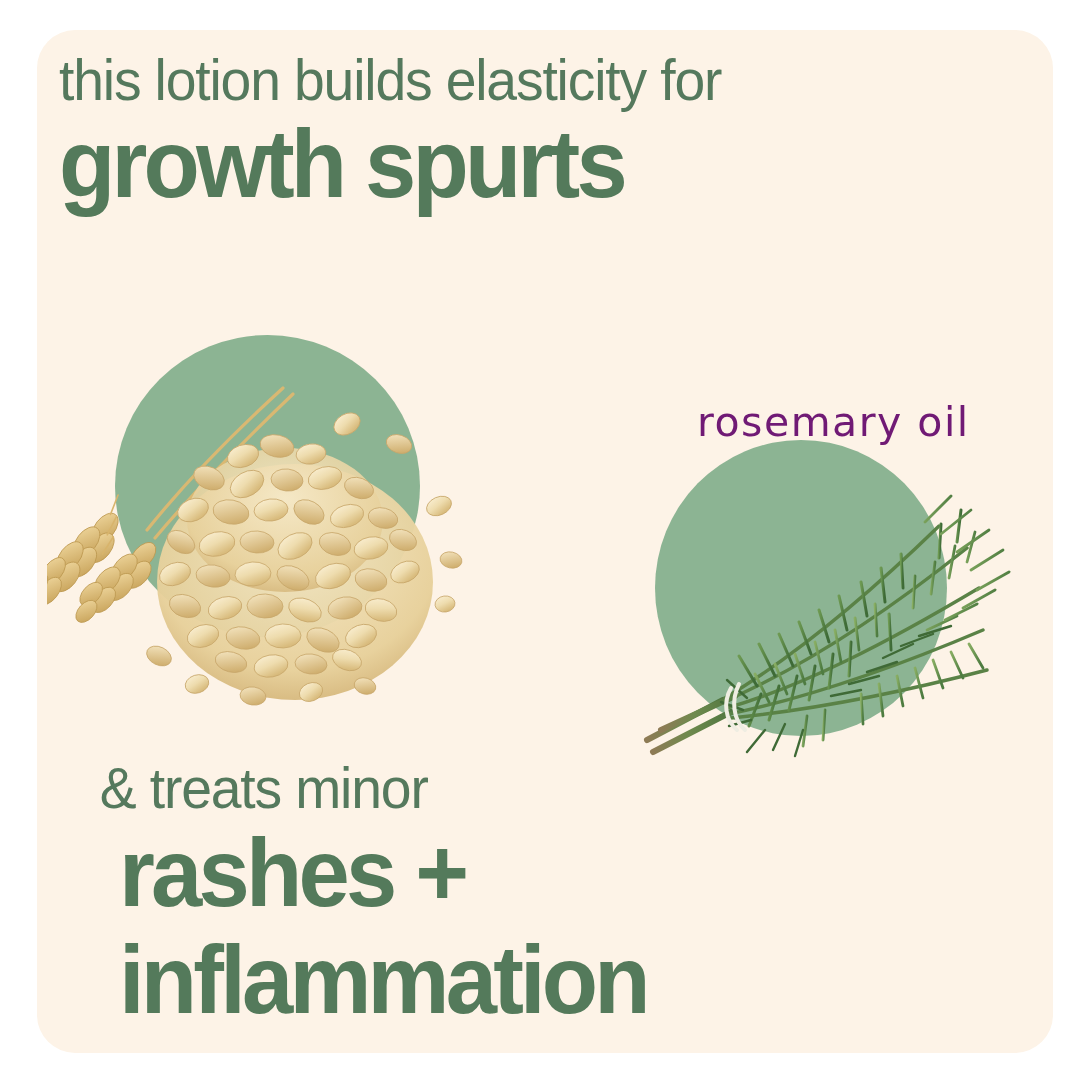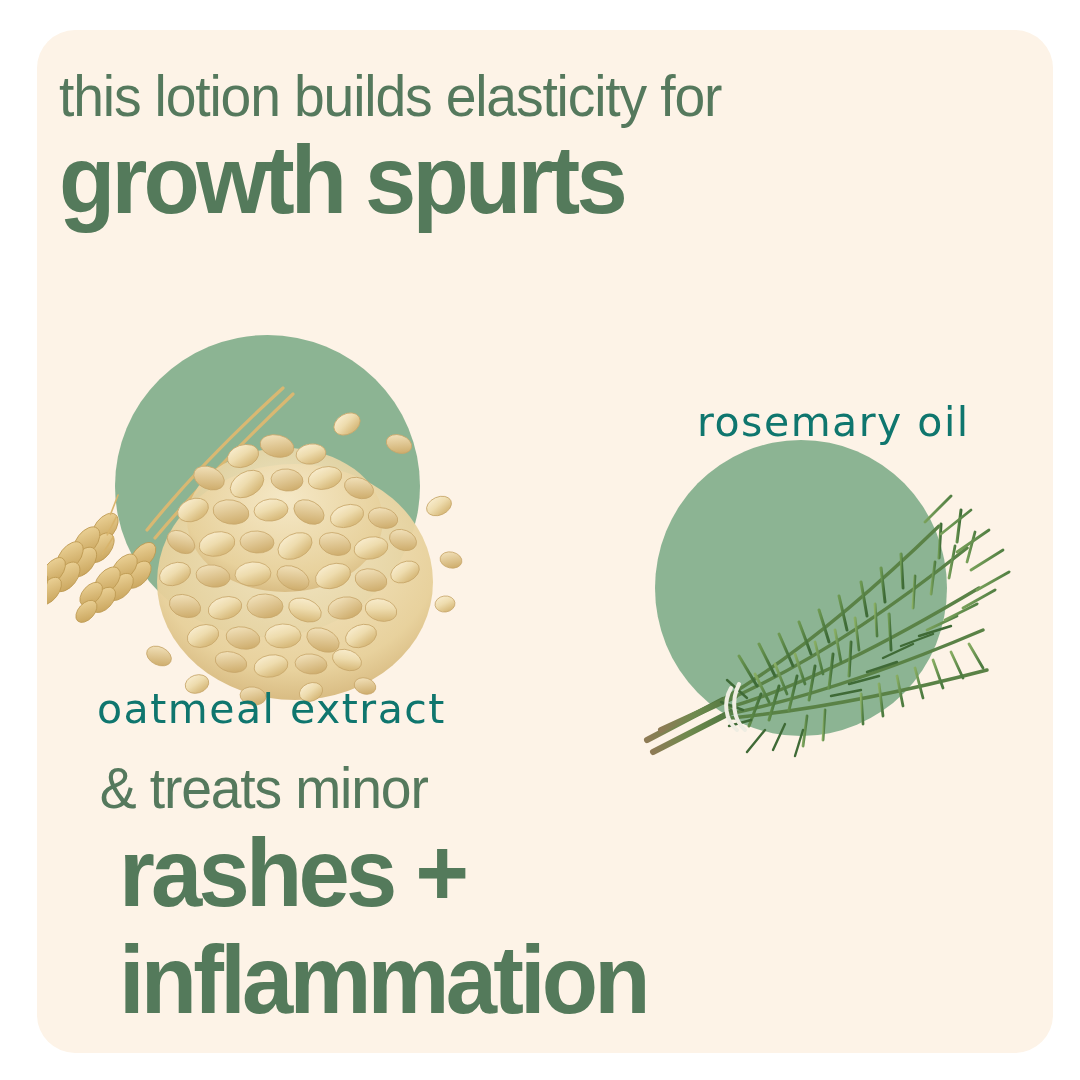--- a/index.html
+++ b/index.html
@@ -34,21 +34,20 @@
     overflow: hidden;
   }
 
   
   .headline-top {
     position: absolute;
     left: 22px;
     top: 22px;
     width: 940px;
     text-align: left;
-    margin-top: 16px;
   }
   .hl-light {
     display: block;
     font-family: "Liberation Sans", sans-serif;
     font-weight: 400;
     font-size: 57px;
     line-height: 1.0;
     letter-spacing: -1.2px;
     color: #55795D;
     white-space: nowrap;
@@ -139,21 +138,21 @@
     height: 350px;
   }
 
   
   .ing-label {
     position: absolute;
     font-family: "DejaVu Sans", sans-serif;
     font-weight: 400;
     font-size: 41px;
     letter-spacing: 1.5px;
-    color: #0f766e;
+    color: #701a75;
     white-space: nowrap;
   }
   #label-oatmeal {
     left: 60px;
     top: 655px;
   }
   #label-rosemary {
     left: 660px;
     top: 368px;
   }
@@ -290,21 +289,20 @@
         <ellipse cx="404" cy="200" rx="11" ry="8" fill="url(#oatFlake2)" transform="rotate(12 404 200)"></ellipse>
         <ellipse cx="398" cy="244" rx="10" ry="8" fill="url(#oatFlake)" transform="rotate(-8 398 244)"></ellipse>
         <ellipse cx="112" cy="296" rx="13" ry="9" fill="url(#oatFlake2)" transform="rotate(26 112 296)"></ellipse>
         <ellipse cx="150" cy="324" rx="12" ry="9" fill="url(#oatFlake)" transform="rotate(-18 150 324)"></ellipse>
         <ellipse cx="206" cy="336" rx="13" ry="9" fill="url(#oatFlake2)" transform="rotate(8 206 336)"></ellipse>
         <ellipse cx="264" cy="332" rx="12" ry="9" fill="url(#oatFlake)" transform="rotate(-22 264 332)"></ellipse>
         <ellipse cx="318" cy="326" rx="11" ry="8" fill="url(#oatFlake2)" transform="rotate(16 318 326)"></ellipse>
       </g>
     </svg>
 
-    <div class="ing-label" id="label-oatmeal">oatmeal extract</div>
 
     <div class="blob" id="blob-rosemary"></div>
 
     <svg class="ingredient-art" id="art-rosemary" viewBox="0 0 400 350">
       <defs>
         <linearGradient id="needleG" x1="0" y1="0" x2="1" y2="0.3">
           <stop offset="0%" stop-color="#6E9A52"></stop>
           <stop offset="100%" stop-color="#3E6B37"></stop>
         </linearGradient>
         <linearGradient id="needleG2" x1="0" y1="0" x2="1" y2="0.3">

